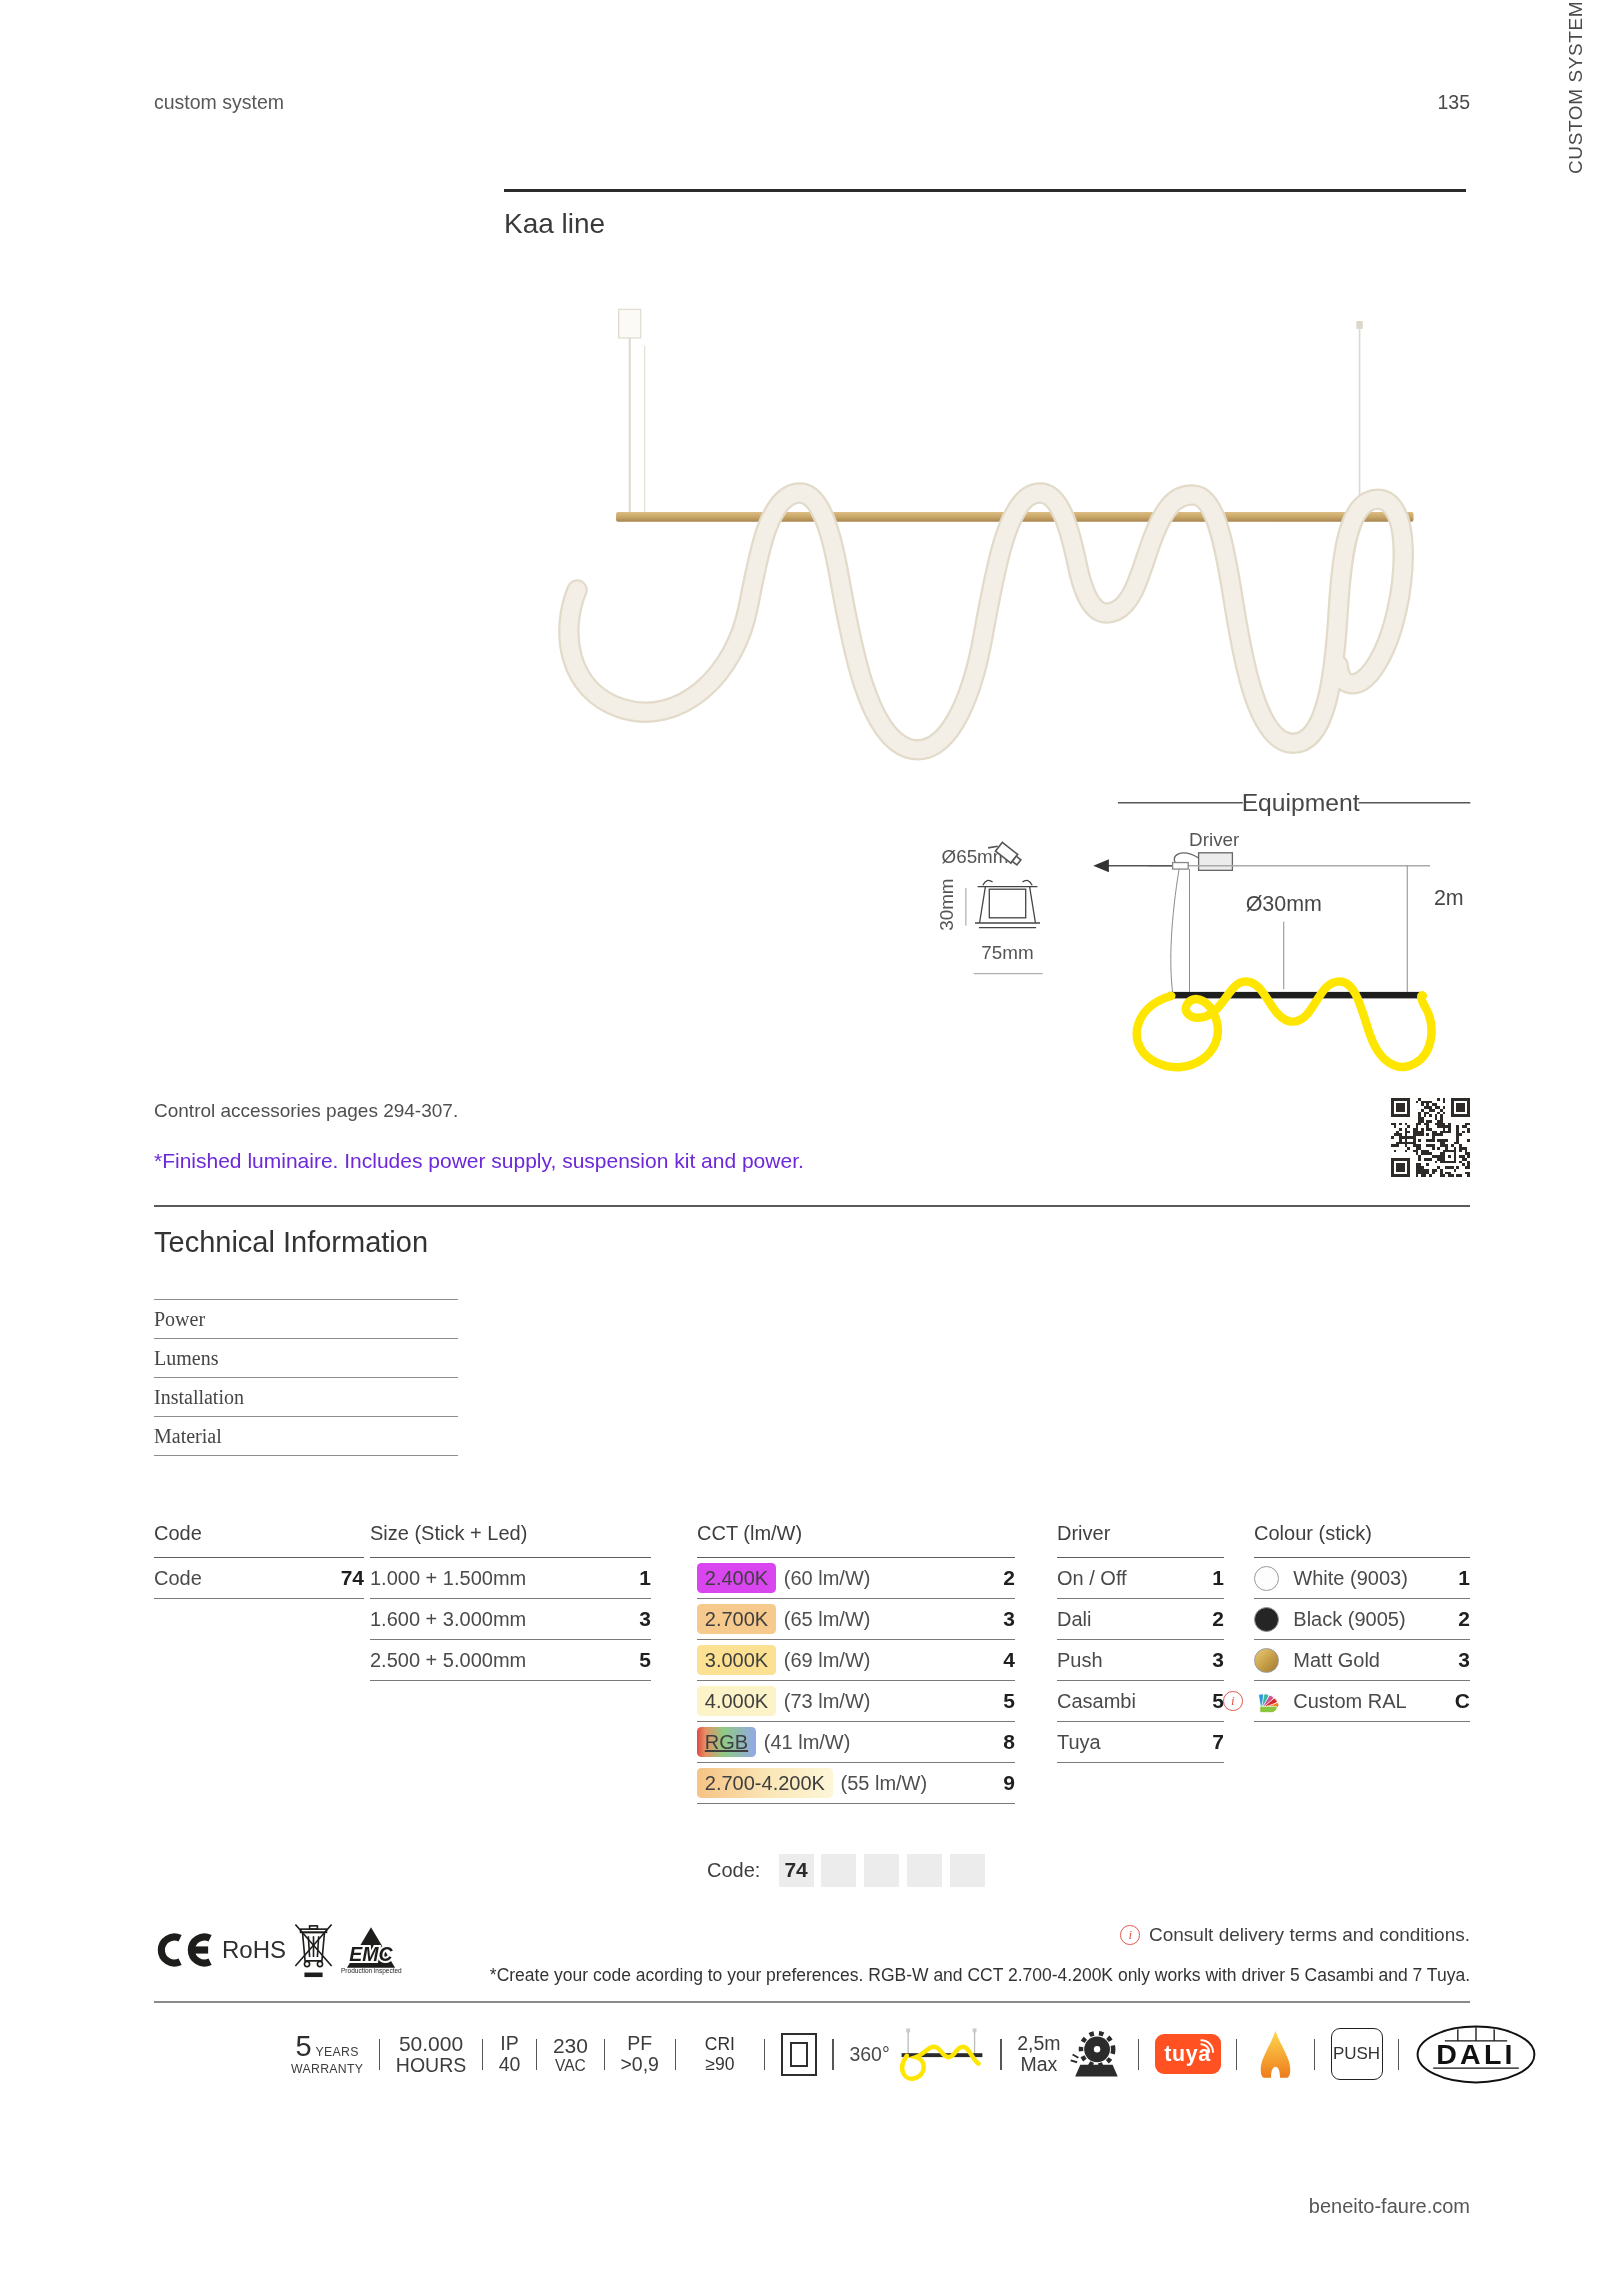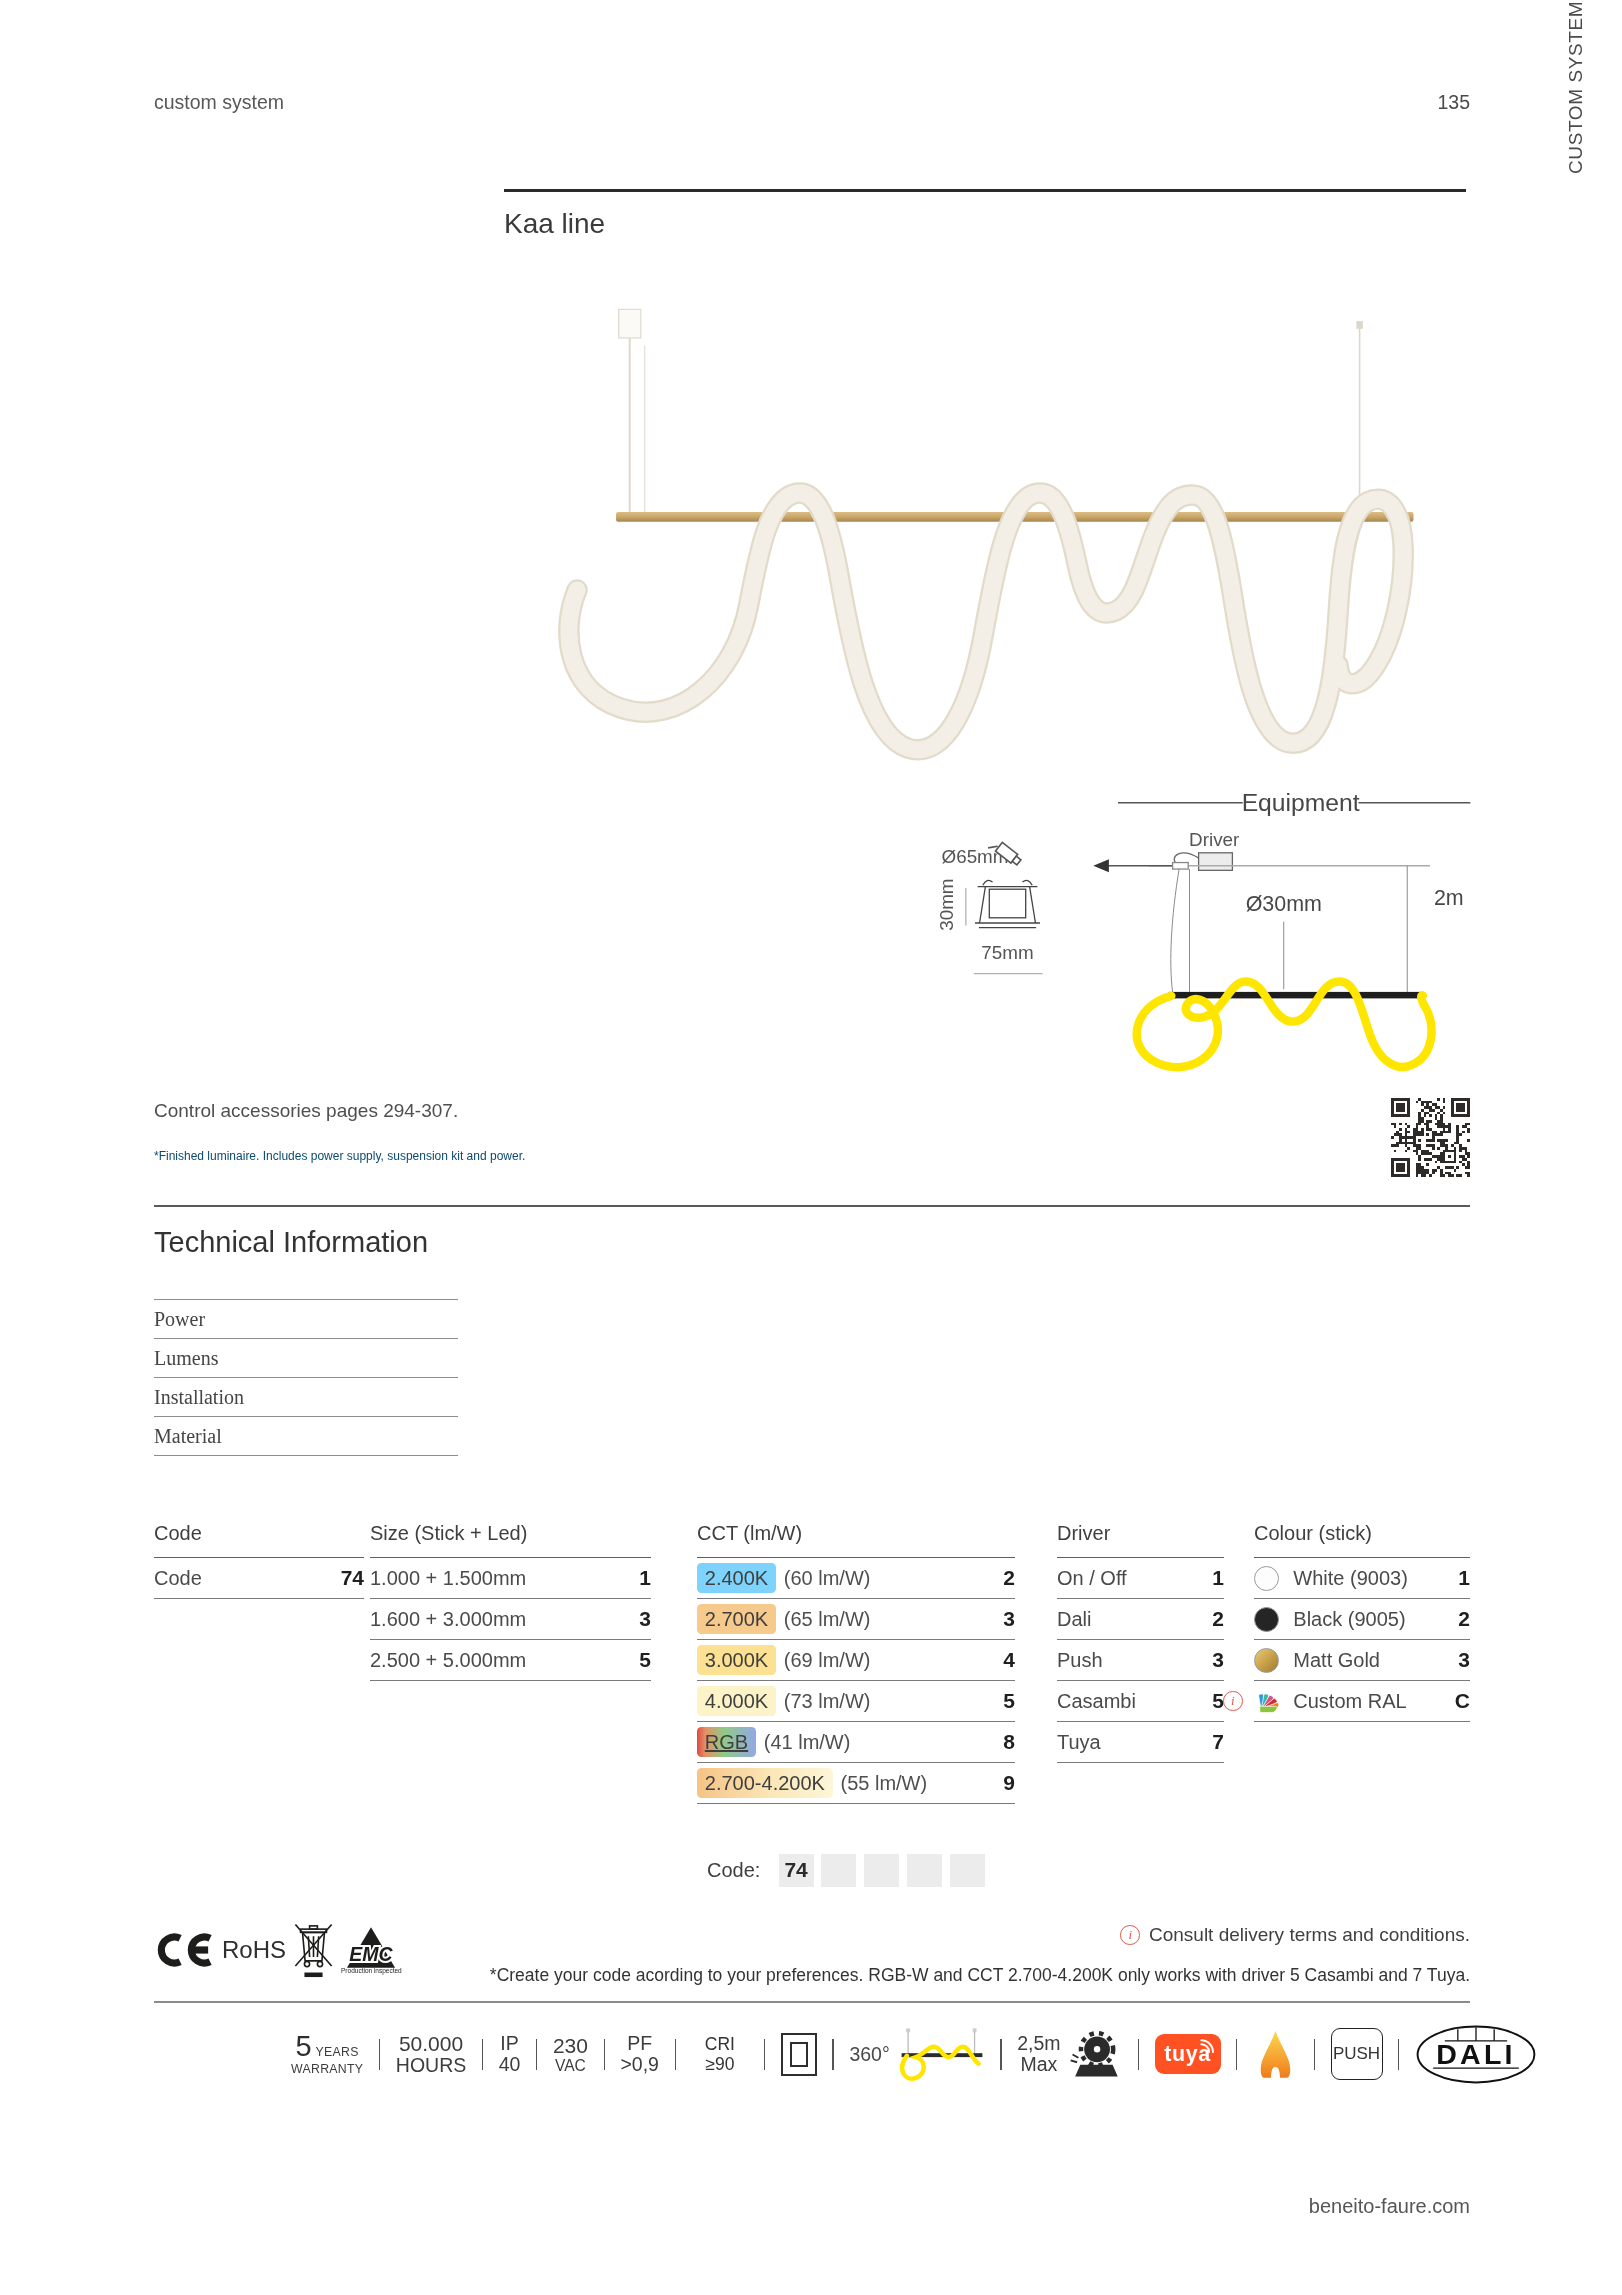--- a/index.html
+++ b/index.html
@@ -6,21 +6,21 @@
   .page{position:relative;width:1623px;height:2295px;background:#fff;overflow:hidden;
         font-family:"Liberation Sans","DejaVu Sans",sans-serif;color:#4a4a4a;}
   .abs{position:absolute;}
   .t-section{font-size:19.5px;color:#585858;}
   .t-page{font-size:19.5px;color:#4a4a4a;}
   .side-tab{font-size:19px;color:#4a4a4a;letter-spacing:0.6px;white-space:nowrap;
             transform:rotate(-90deg);transform-origin:0 0;}
   .title-rule{height:3.2px;background:#2b2b2b;}
   .t-title{font-size:28px;color:#3a3a3a;}
   .t-note1{font-size:19px;color:#4f4f4f;}
-  .t-note2{font-size:12px;color:#0c4a6e;}
+  .t-note2{font-size:21px;color:#6d28d9;}
   .t-h2{font-size:29px;color:#333;}
   .rule{background:#5a5a5a;}
   .sep-rule{background:#8a8a8a;}
 
   
   .ti-col{border-top:1.3px solid #8d8d8d;font-family:Liberation Serif, serif;}
   .ti-row{height:38px;border-bottom:1.3px solid #8d8d8d;display:flex;align-items:center;
           font-size:20px;color:#454545;}
 
   
@@ -456,21 +456,21 @@
       </div>
     <div class="row">
         <span>2.500 + 5.000mm</span>
         <span class="num">5</span>
       </div>
   </div>
 
   <div class="ot" style="left:697px;width:318px">
     <div class="hd">CCT (lm/W)</div>
     <div class="row">
-        <span class="chip" style="background: #7dd3fc;">2.400K</span>
+        <span class="chip" style="background: #d946ef;">2.400K</span>
         <span class="cct-detail">(60 lm/W)</span>
         <span class="num">2</span>
       </div>
     <div class="row">
         <span class="chip" style="background: rgb(246, 201, 140);">2.700K</span>
         <span class="cct-detail">(65 lm/W)</span>
         <span class="num">3</span>
       </div>
     <div class="row">
         <span class="chip" style="background: rgb(251, 225, 145);">3.000K</span>

